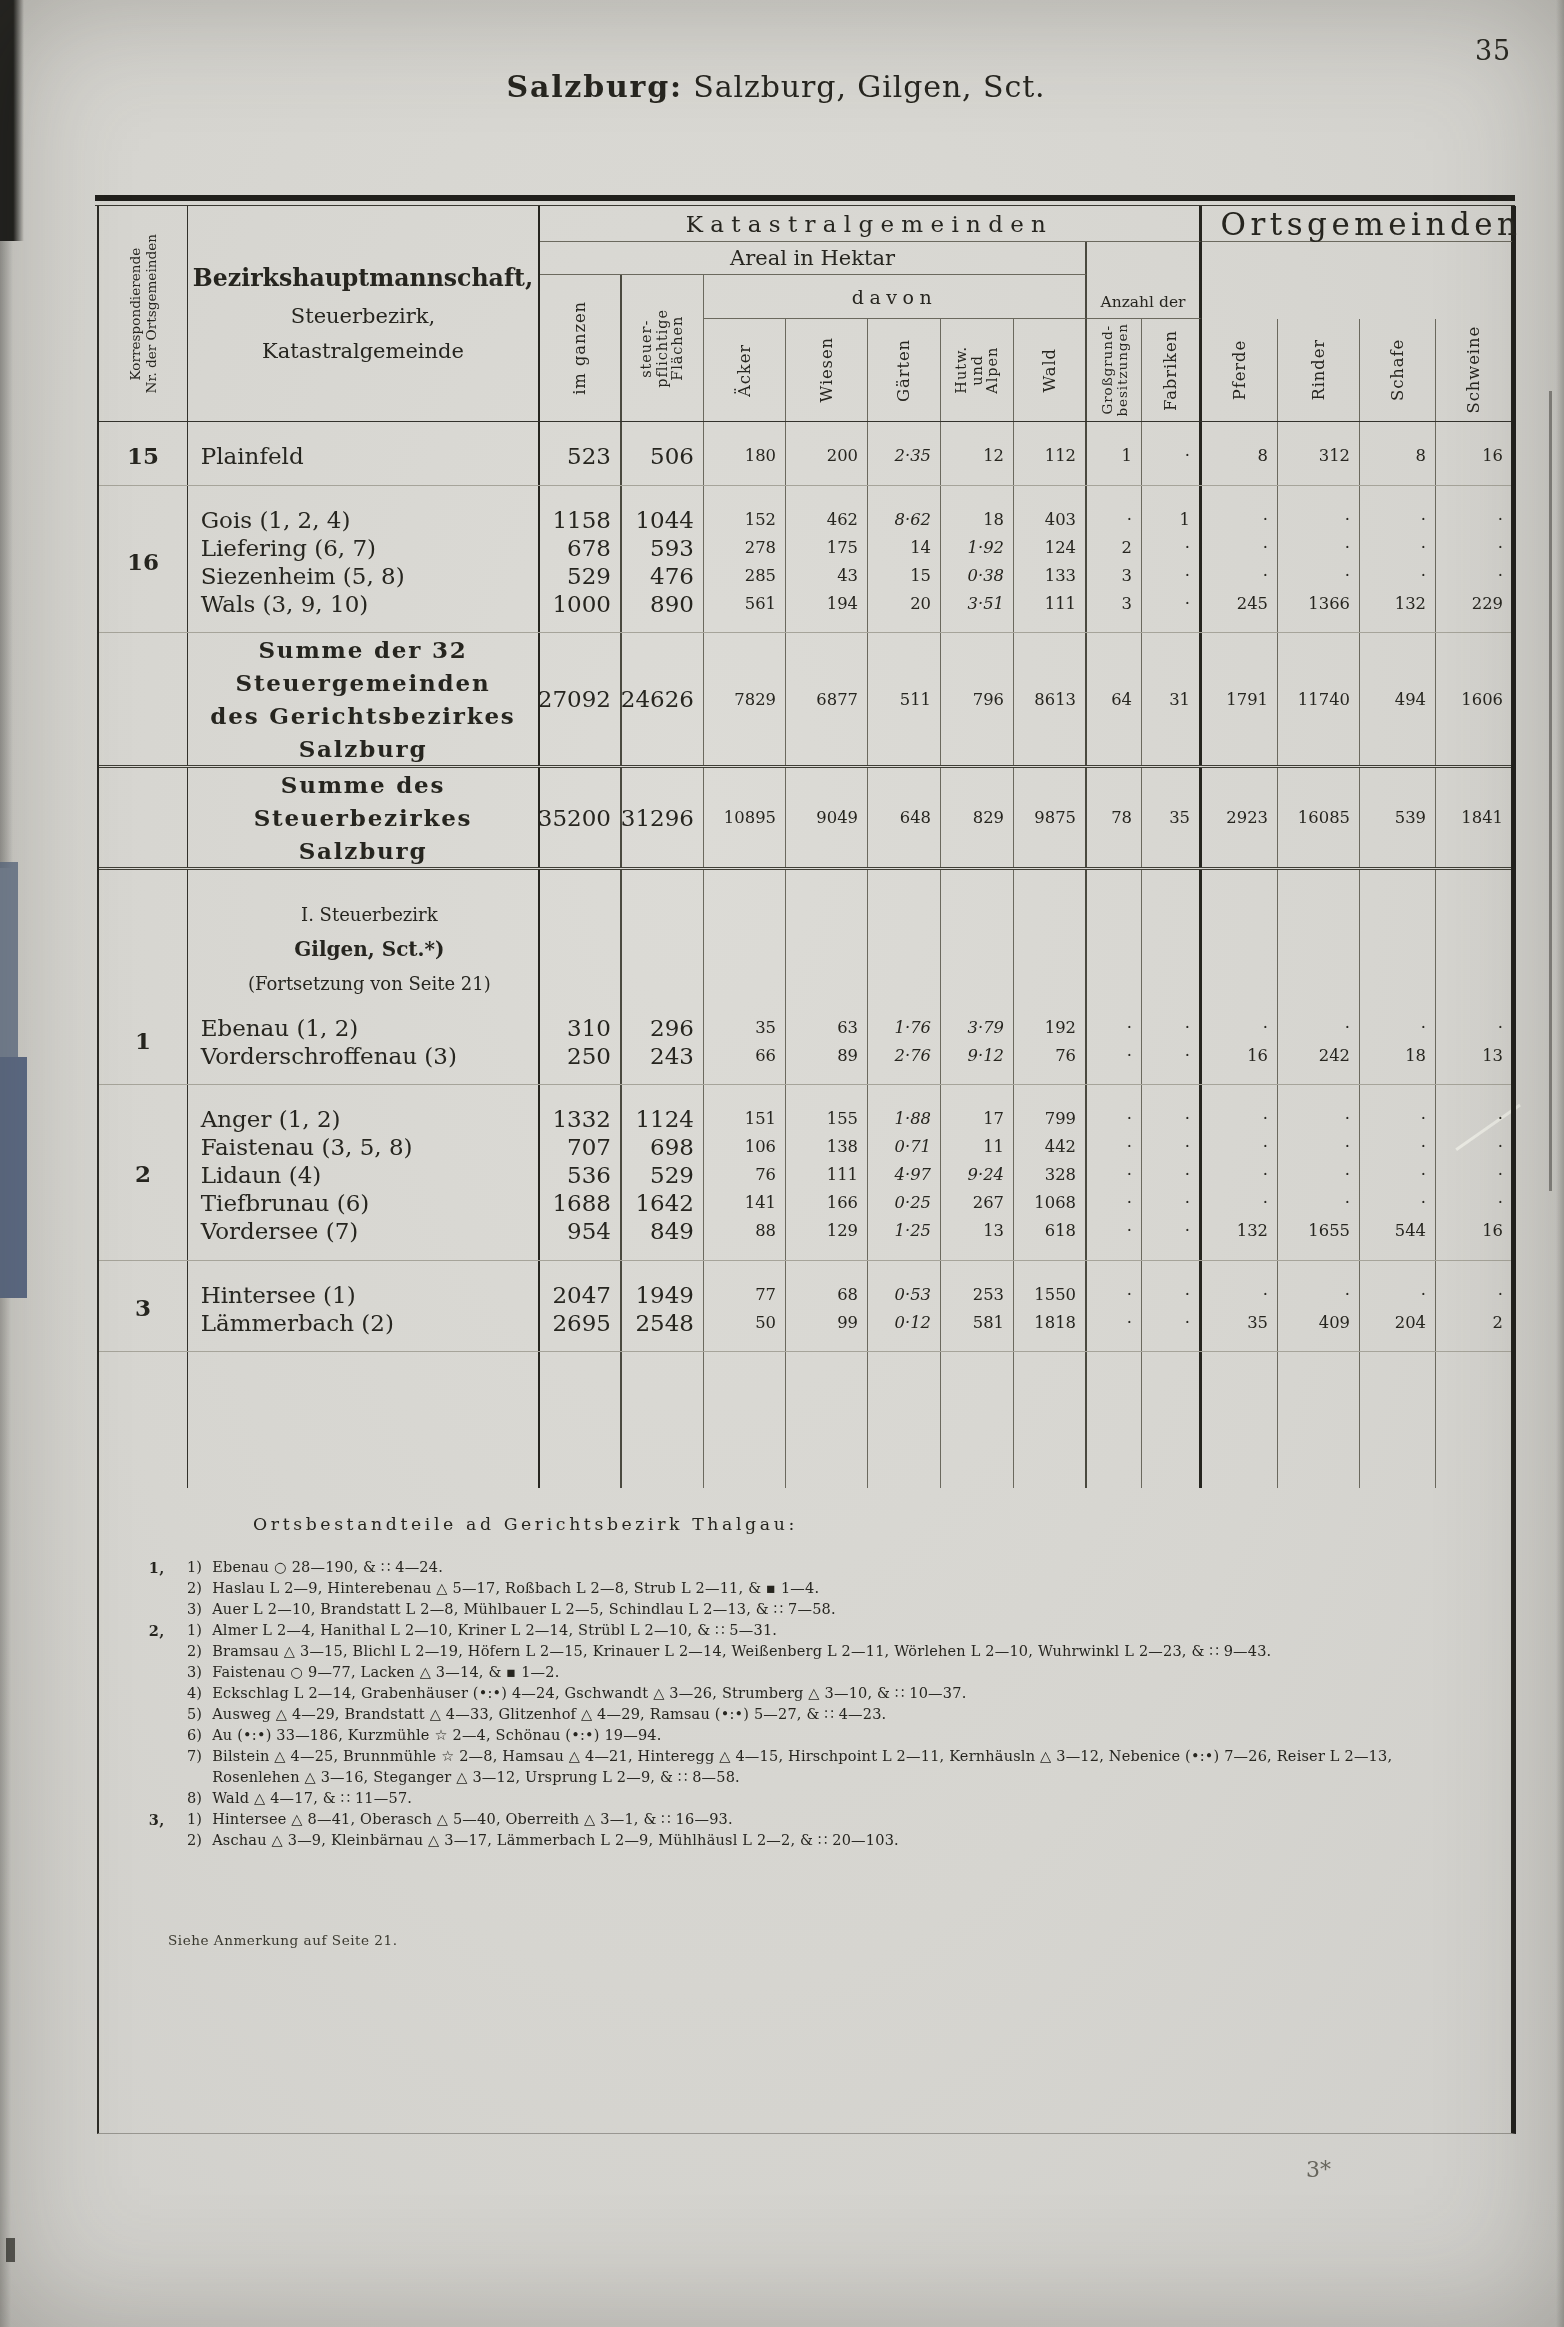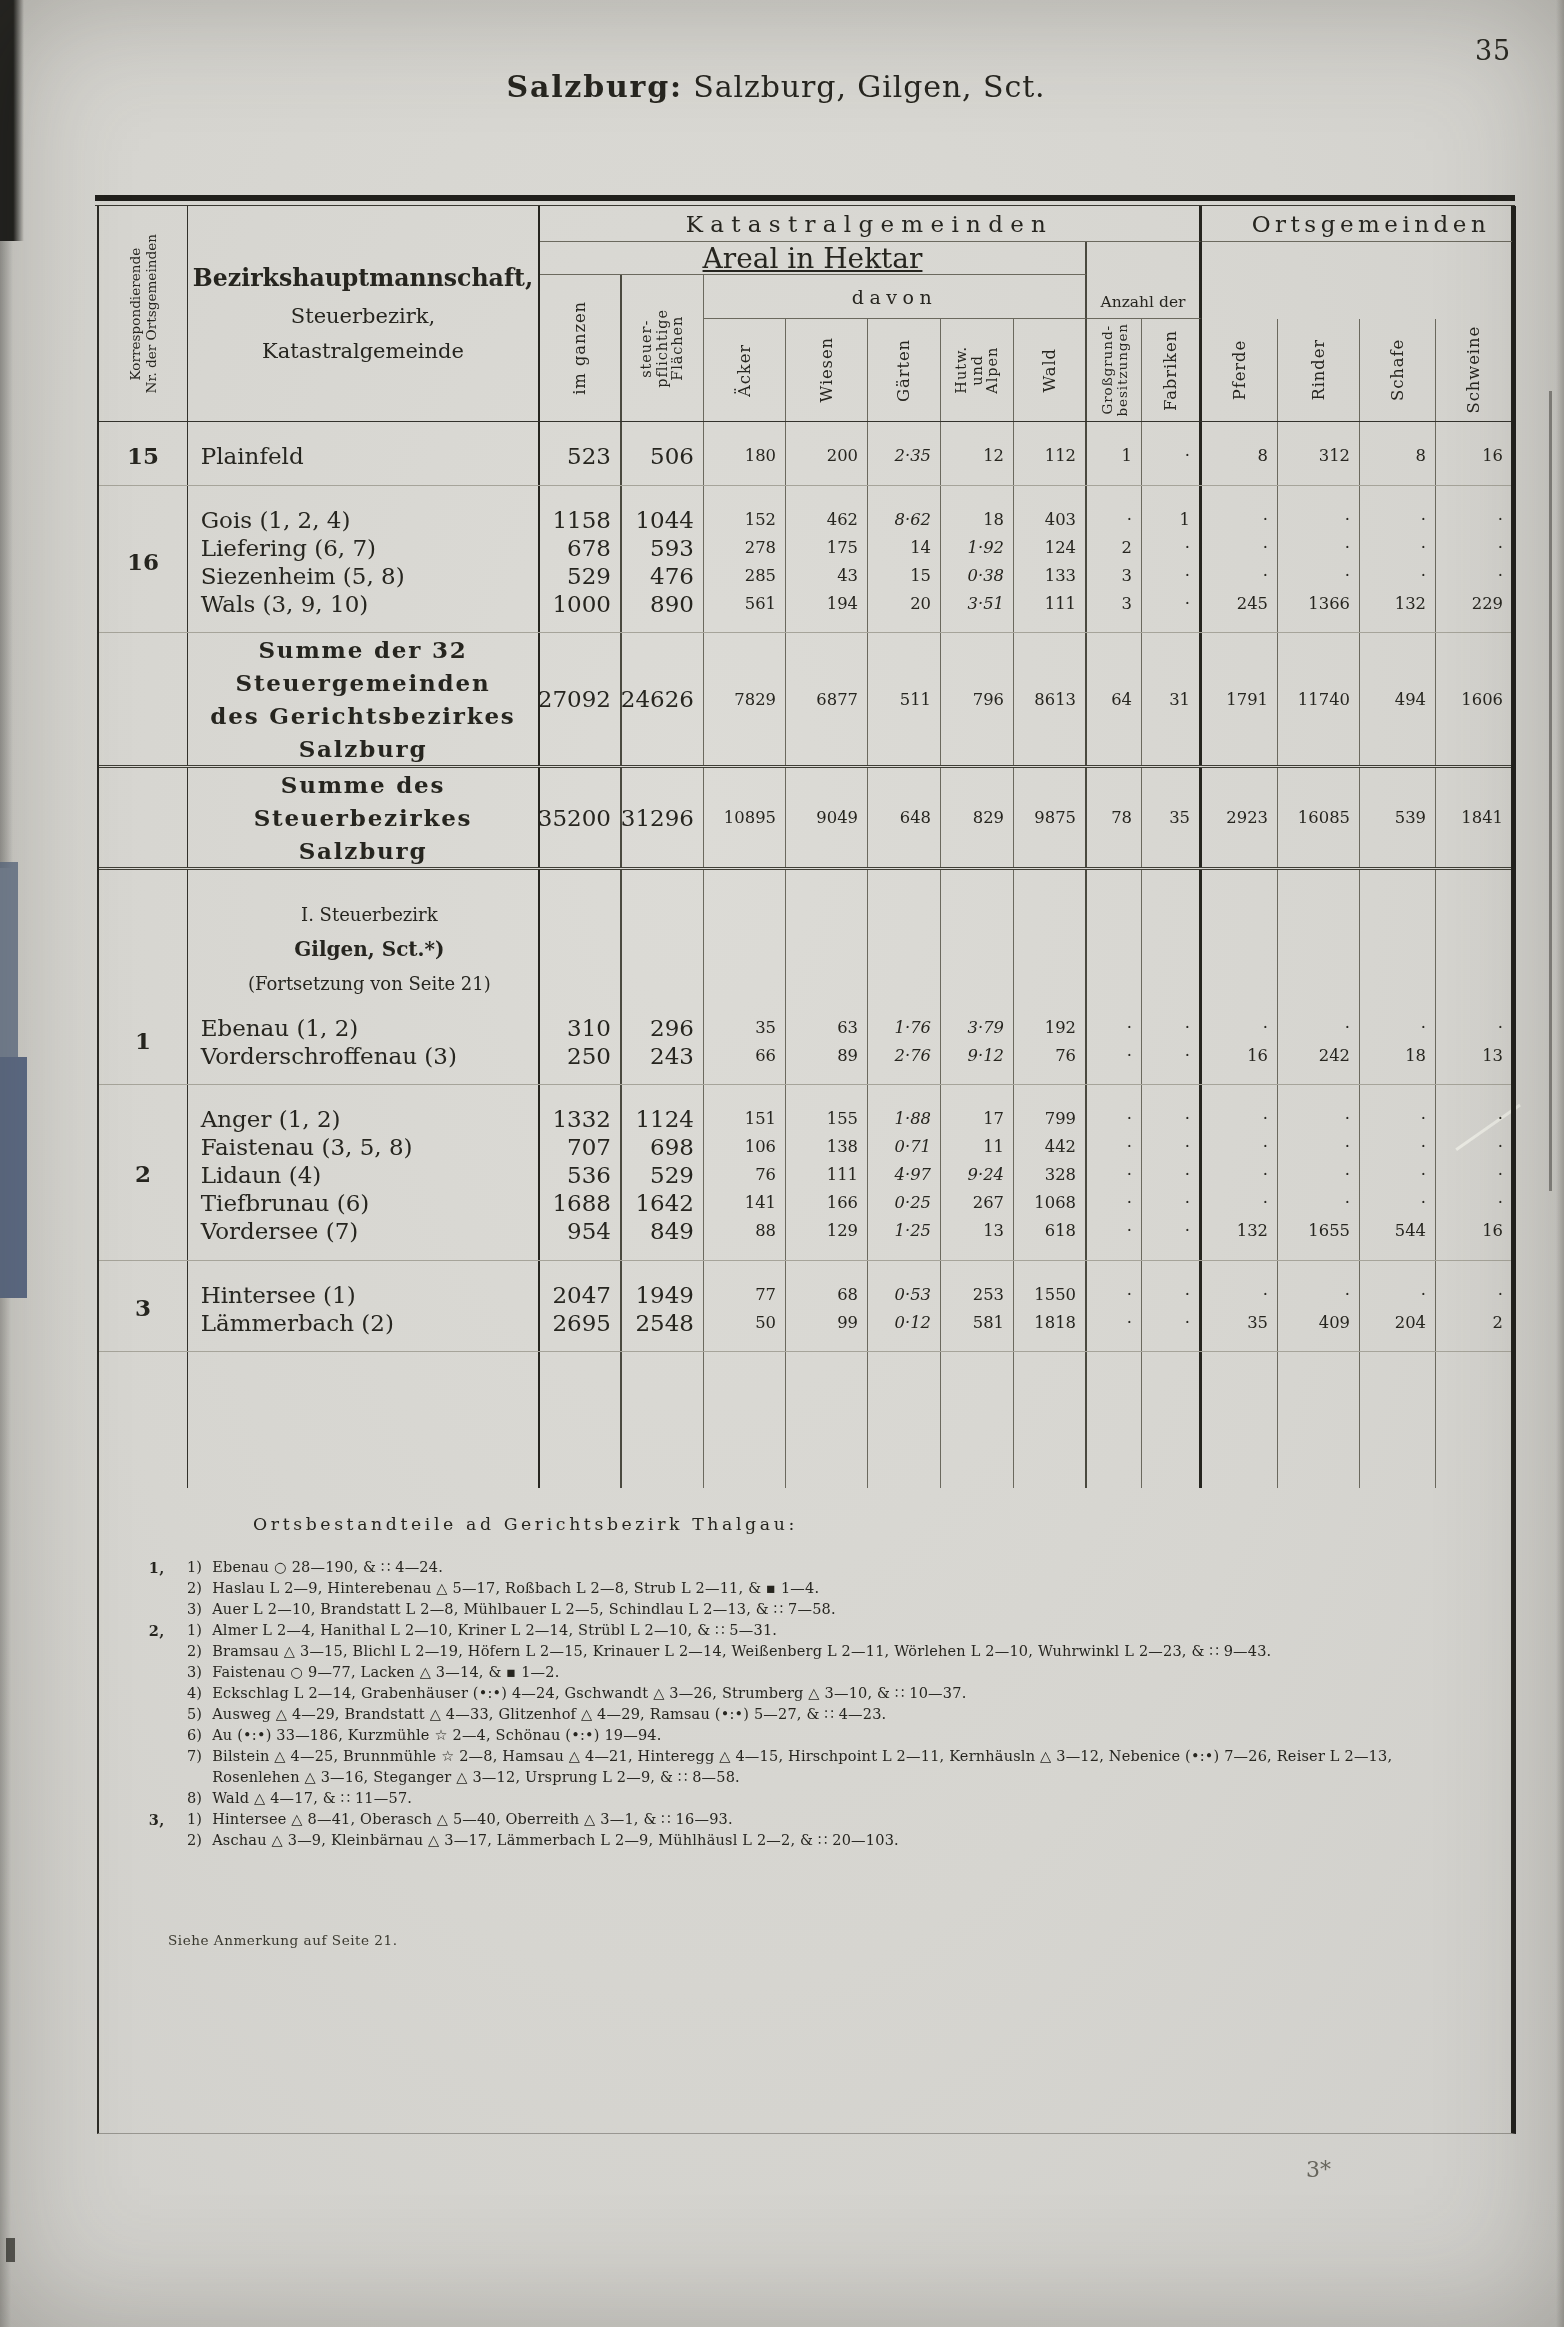--- a/index.html
+++ b/index.html
@@ -43,22 +43,22 @@
   .c14{border-right:none;}
 
   
   .hgrid{grid-template-rows:36px 33px 44px 102px;border-bottom:1.8px solid #33322c;}
   .hc{display:flex;align-items:center;justify-content:center;text-align:center;}
   .hc-nr{grid-area:1/1/5/2;}
   .hc-name{grid-area:1/2/5/3;flex-direction:column;gap:11.8px;padding:0 7.3px;}
   .nh1{font-weight:bold;font-size:23.6px;}
   .nh2,.nh3{font-size:21px;}
   .h-katastral{grid-area:1/3/2/12;font-size:23px;letter-spacing:7.3px;border-right:3.6px solid #26251f;border-bottom:0.9px solid #6b695e;}
-  .h-orts{grid-area:1/12/2/16;font-size:23px;letter-spacing:4.5px;border-bottom:0.9px solid #6b695e;padding-left:28px;}
-  .h-areal{grid-area:2/3/3/10;font-size:28px;border-bottom:0.9px solid #6b695e;border-right:2.7px double #4a493f;text-decoration:underline;}
+  .h-orts{grid-area:1/12/2/16;font-size:31px;letter-spacing:4.5px;border-bottom:0.9px solid #6b695e;padding-left:28px;}
+  .h-areal{grid-area:2/3/3/10;font-size:21px;border-bottom:0.9px solid #6b695e;border-right:2.7px double #4a493f;}
   .h-anzahl{grid-area:2/10/4/12;font-size:15.5px;align-items:flex-end;padding-bottom:7.3px;border-right:3.6px solid #26251f;border-bottom:0.9px solid #6b695e;}
   .h-viehstand{grid-area:2/12/4/16;font-size:21px;border-bottom:0.9px solid #6b695e;}
   .h-davon{grid-area:3/5/4/10;font-size:19px;letter-spacing:5.5px;border-bottom:0.9px solid #6b695e;border-right:2.7px double #4a493f;}
   .h-imganzen{grid-area:3/3/5/4;}
   .h-steuerpfl{grid-area:3/4/5/5;}
   .r-aecker{grid-area:4/5/5/6;}  .r-wiesen{grid-area:4/6/5/7;}
   .r-gaerten{grid-area:4/7/5/8;} .r-hutw{grid-area:4/8/5/9;}
   .r-wald{grid-area:4/9/5/10;}   .r-gross{grid-area:4/10/5/11;}
   .r-fabr{grid-area:4/11/5/12;}  .r-pferde{grid-area:4/12/5/13;}
   .r-rinder{grid-area:4/13/5/14;}.r-schafe{grid-area:4/14/5/15;}

